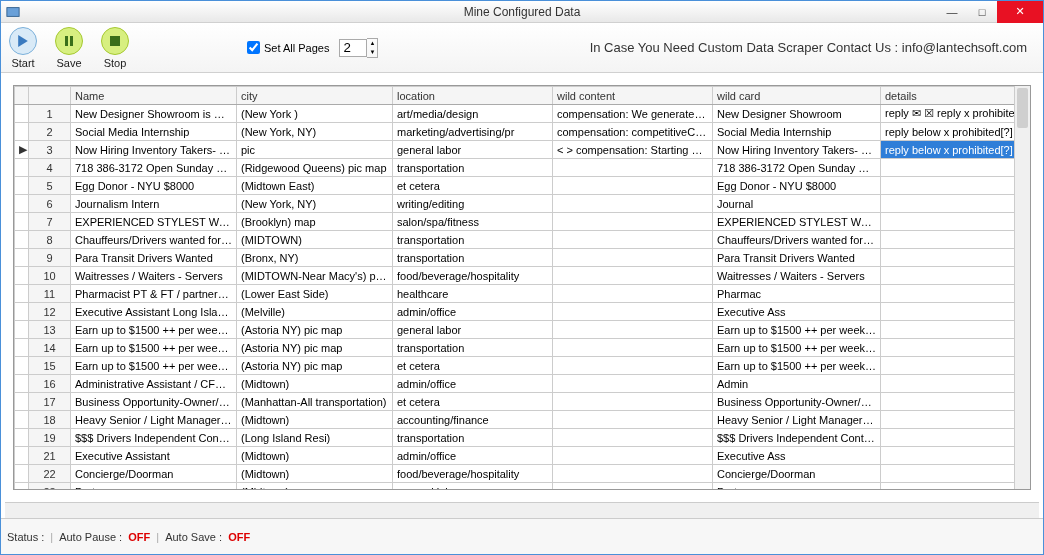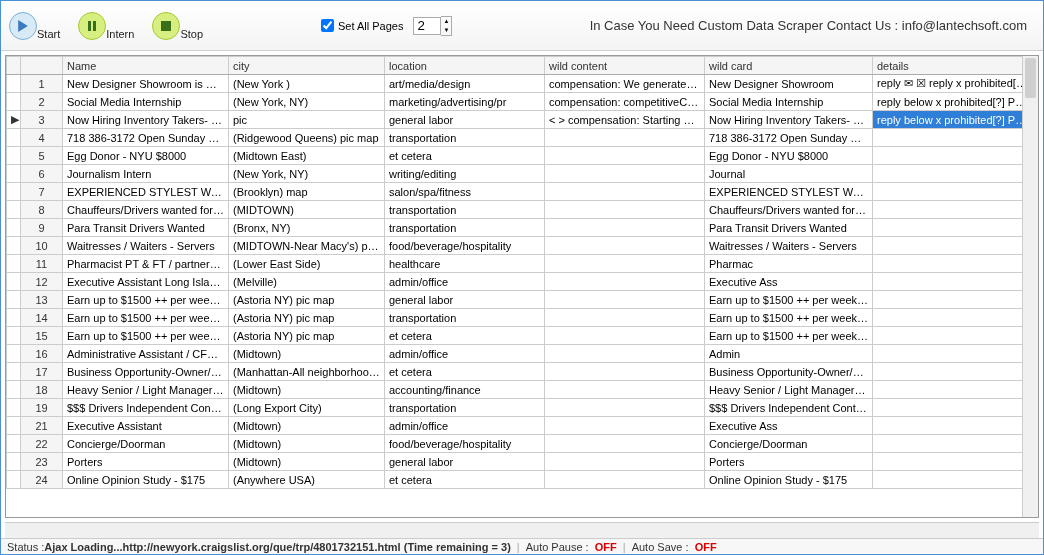--- a/index.html
+++ b/index.html
@@ -6,71 +6,84 @@
 body { font-family: "Segoe UI", Tahoma, sans-serif; font-size: 11px; background: #f0f0f0; overflow: hidden; }
 .window { width: 1044px; height: 555px; background: #fff; display: flex; flex-direction: column; border: 1px solid #4a90d9; }
 .titlebar { height: 22px; background: linear-gradient(to bottom, #fff, #e8e8e8); display: flex; align-items: center; position: relative; border-bottom: 1px solid #d0d0d0; }
 .titlebar-icon { width: 16px; height: 16px; margin-left: 4px; display:flex; align-items:center; justify-content:center; }
 .title-text { position:absolute; left:50%; transform:translateX(-50%); color:#333; font-size:12px; }
 .win-controls { margin-left:auto; display:flex; }
 .win-btn { width:30px; height:22px; display:flex; align-items:center; justify-content:center; font-size:11px; color:#333; }
 .win-btn.close { background:#e81123; color:#fff; width:46px; }
 .win-btn.minmax { background:transparent; }
 .toolbar { height: 50px; display:flex; align-items:center; padding:4px 8px; border-bottom:1px solid #d0d0d0; background:linear-gradient(to bottom,#fff,#f4f4f4); }
-.tb-item { display:flex; flex-direction:row; align-items:flex-end; margin-right:18px; cursor:pointer; }
+.tb-item { display:flex; flex-direction:column; align-items:center; margin-right:18px; cursor:pointer; }
 .tb-icon { width:28px; height:28px; border-radius:14px; display:flex; align-items:center; justify-content:center; font-size:13px; }
 .tb-icon.start{ background:#d9eaf7; border:1px solid #7bb0da;}
 .tb-icon.pause{ background:#d7ef80; border:1px solid #a6c932;}
 .tb-icon.stop{ background:#d7ef80; border:1px solid #a6c932;}
 .tb-icon.export{ background:transparent; font-size:22px;}
 .tb-label { font-size:11px; color:#222; margin-top:2px;}
 .chk-group { display:flex; align-items:center; margin-left:100px;}
 .chk-group input[type=checkbox]{ margin-right:4px;}
 .chk-group .num { margin-left:10px; width:28px; height:18px; border:1px solid #aaa; padding:1px 3px; background:#fff;}
 .spin { display:inline-flex; flex-direction:column; border:1px solid #aaa; border-left:none; height:20px;}
 .spin span{font-size:6px; line-height:9px; padding:0 2px; cursor:pointer;}
 .contact { margin-left:auto; color:#333; font-size:13px; padding-right:8px; text-align:left; }
-.grid-wrap { flex:1; border:1px solid #999; margin:4px; position:relative; overflow:hidden; display:flex;justify-content:center; }
+.grid-wrap { flex:1; border:1px solid #999; margin:12px; position:relative; overflow:hidden; display:flex;justify-content:center; }
 table { border-collapse:collapse; width:100%; table-layout:fixed; }
 th,td { border:1px solid #ccc; padding:2px 4px; text-align:left; font-size:11px; white-space:nowrap; overflow:hidden; text-overflow:ellipsis; height:18px; }
 thead th { background:#f5f5f5; font-weight:normal; color:#333; border-bottom:1px solid #aaa; }
 .rownum { width:50px; text-align:center; background:#f5f5f5; color:#333; }
 .row-indicator { width:12px; text-align:center; color:#333;}
 td.sel { background:#2f7ed8; color:#fff; }
 .scroll-v { width:16px; background:#f0f0f0; border-left:1px solid #ccc; position:relative;}
 .scroll-thumb { position:absolute; left:2px; right:2px; top:2px; height:40px; background:#cfcfcf; border-radius:2px;}
 .scroll-h { height:16px; background:#f0f0f0; border-top:1px solid #ccc; margin:0 4px;}
-.statusbar { height:16px; border-top:1px solid #ccc; display:flex; align-items:center; padding:0 6px; font-size:11px; color:#333; background:#f7f7f7;}
+.statusbar { height:36px; border-top:1px solid #ccc; display:flex; align-items:center; padding:0 6px; font-size:11px; color:#333; background:#f7f7f7;}
 .statusbar .sep { margin:0 6px; color:#aaa;}
 .off { color:#d00;}
 .bold { font-weight:bold;}
 .tbl-container{ flex:1; overflow:hidden;}
 </style>
 </head>
 <body>
 
 <div class="window">
+  <div class="titlebar">
+    <span class="titlebar-icon">
+      <svg width="14" height="14" viewBox="0 0 16 16">
+          <rect x="1" y="3" width="14" height="10" fill="#6aa0d8" stroke="#2a5a8a"></rect>
+        </svg>
+    </span>
+    <span class="title-text">Mine Configured Data</span>
+    <div class="win-controls">
+      <div class="win-btn minmax">—</div>
+      <div class="win-btn minmax">□</div>
+      <div class="win-btn close">✕</div>
+    </div>
+  </div>
 
   <div class="toolbar">
     <div class="tb-item">
       <div class="tb-icon start">
         <svg width="12" height="12" viewBox="0 0 10 10">
             <polygon points="1,0 9,5 1,10" fill="#3a7abf"></polygon>
           </svg>
       </div>
       <span class="tb-label">Start</span>
     </div>
     <div class="tb-item">
       <div class="tb-icon pause">
         <svg width="10" height="10" viewBox="0 0 10 10">
             <rect x="1" y="0" width="3" height="10" fill="#3a6f1a"></rect>
             <rect x="6" y="0" width="3" height="10" fill="#3a6f1a"></rect>
           </svg>
       </div>
-      <span class="tb-label">Intern</span>
+      <span class="tb-label">Save</span>
     </div>
     <div class="tb-item">
       <div class="tb-icon stop">
         <svg width="10" height="10" viewBox="0 0 10 10">
             <rect x="0" y="0" width="10" height="10" fill="#3a6f1a"></rect>
           </svg>
       </div>
       <span class="tb-label">Stop</span>
     </div>
     <div class="chk-group">
@@ -268,41 +281,41 @@
               <td>(Midtown)</td>
               <td>admin/office</td>
               <td></td>
               <td>Admin</td>
               <td class=""></td>
             </tr>
             <tr>
               <td class="row-indicator"></td>
               <td class="rownum">17</td>
               <td>Business Opportunity-Owner/Operato...</td>
-              <td>(Manhattan-All neighborhoods)</td>
+              <td>(Manhattan-All transportation)</td>
               <td>et cetera</td>
               <td></td>
               <td>Business Opportunity-Owner/Operator...</td>
               <td class=""></td>
             </tr>
             <tr>
               <td class="row-indicator"></td>
               <td class="rownum">18</td>
               <td>Heavy Senior / Light Manager Tax D...</td>
               <td>(Midtown)</td>
               <td>accounting/finance</td>
               <td></td>
               <td>Heavy Senior / Light Manager Tax D...</td>
               <td class=""></td>
             </tr>
             <tr>
               <td class="row-indicator"></td>
               <td class="rownum">19</td>
               <td>$$$ Drivers Independent Contractors ...</td>
-              <td>(Long Export City)</td>
+              <td>(Long Island Resi)</td>
               <td>transportation</td>
               <td></td>
               <td>$$$ Drivers Independent Contractors ...</td>
               <td class=""></td>
             </tr>
             <tr>
               <td class="row-indicator"></td>
               <td class="rownum">21</td>
               <td>Executive Assistant</td>
               <td>(Midtown)</td>
@@ -345,21 +358,20 @@
     </table>
     </div>
     <div class="scroll-v">
         <div class="scroll-thumb"></div>
       </div>
   </div>
   <div class="scroll-h"></div>
 
   <div class="statusbar">
     <span>Status :  </span>
-    <span class="bold">Ajax Loading...http://newyork.craigslist.org/que/trp/4801732151.html (Time remaining = 3)</span>
     <span class="sep">|</span>
     <span>Auto Pause :</span>&nbsp;&nbsp;
     <span class="off bold">OFF</span>
     <span class="sep">|</span>
     <span>Auto Save :</span>&nbsp;&nbsp;
     <span class="off bold">OFF</span>
   </div>
 </div>
 
 </body></html>

